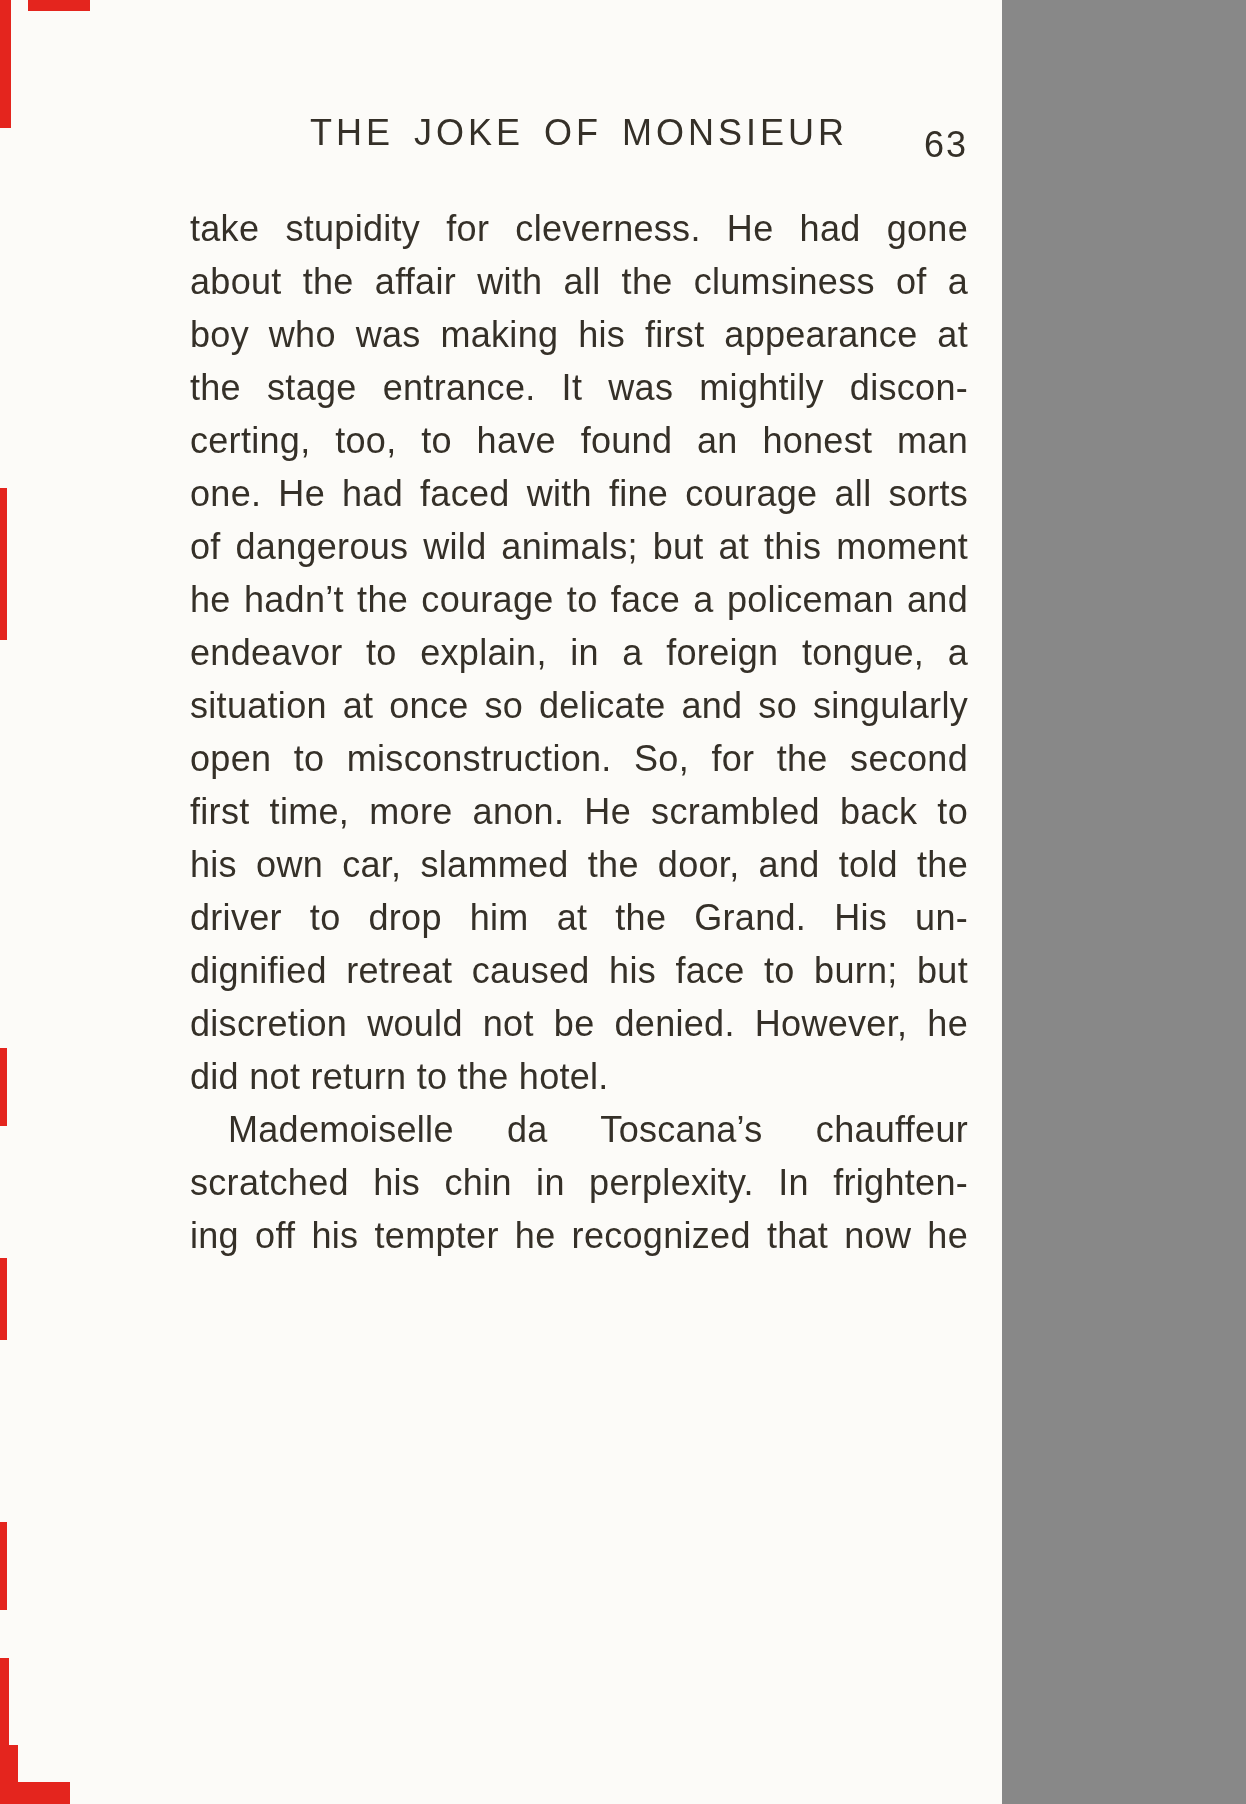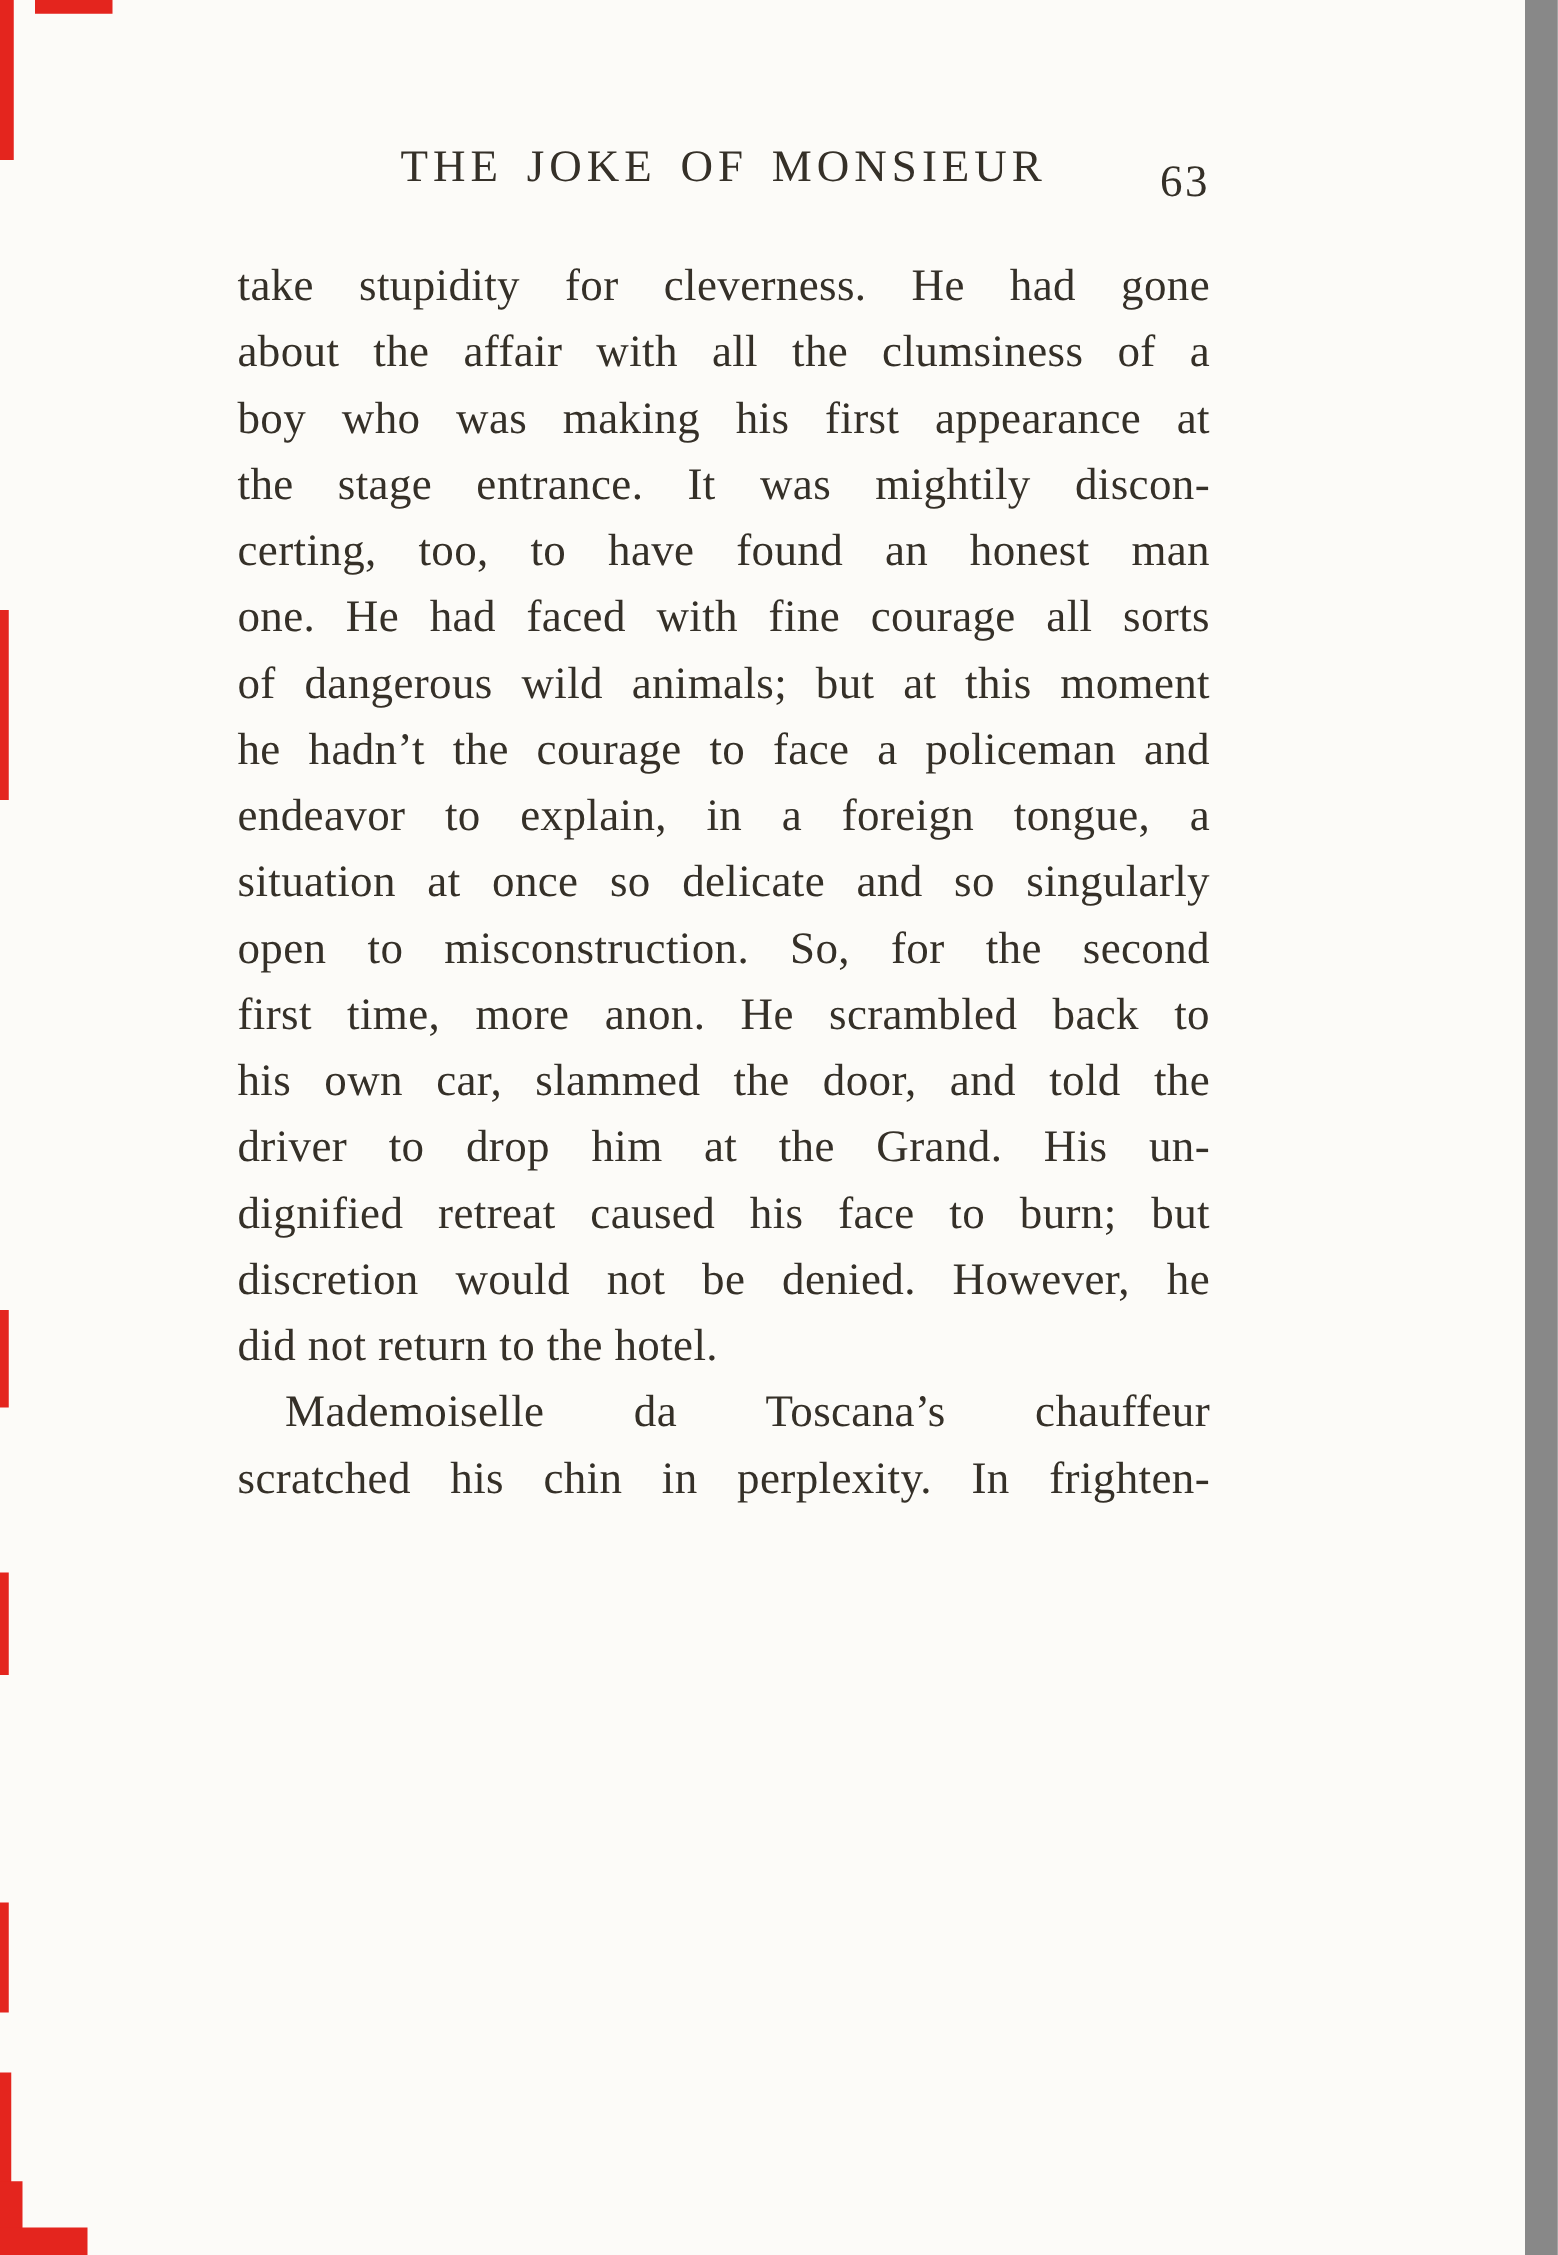--- a/index.html
+++ b/index.html
@@ -2,25 +2,25 @@
 <html style="--bg: #fcfbf8; --ink: #353028; --red: #e4251e;"><head>
 <meta charset="utf-8">
 <style>
   html, body {
     margin: 0;
     padding: 0;
     background: #888;
   }
   .page {
     position: relative;
-    width: 1220px;
+    width: 1002px;
     height: 1804px;
     background: var(--bg, #fcfbf8);
     overflow: hidden;
-    font-family: Liberation Serif, serif;
+    font-family: Liberation Sans, sans-serif;
     color: var(--ink, #353028);
   }
   
   .artifact {
     position: absolute;
     background: var(--red, #e4251e);
   }
   .a1 { left: 0;   top: 0;     width: 11px; height: 128px; }
   .a2 { left: 28px; top: 0;    width: 62px; height: 11px; }
   .a3 { left: 0;   top: 488px;  width: 7px;  height: 152px; }
@@ -111,16 +111,17 @@
       <div class="line">situation at once so delicate and so singularly</div>
       <div class="line">open to misconstruction. So, for the second</div>
       <div class="line">first time, more anon. He scrambled back to</div>
       <div class="line">his own car, slammed the door, and told the</div>
       <div class="line">driver to drop him at the Grand. His un-</div>
       <div class="line">dignified retreat caused his face to burn; but</div>
       <div class="line">discretion would not be denied. However, he</div>
       <div class="line para-end">did not return to the hotel.</div>
       <div class="line indent">Mademoiselle da Toscana’s chauffeur</div>
       <div class="line">scratched his chin in perplexity. In frighten-</div>
+      <div class="line">ing off his tempter he recognized that now he</div>
     </div>
 
   </div>
 </div>
 
 </body></html>

